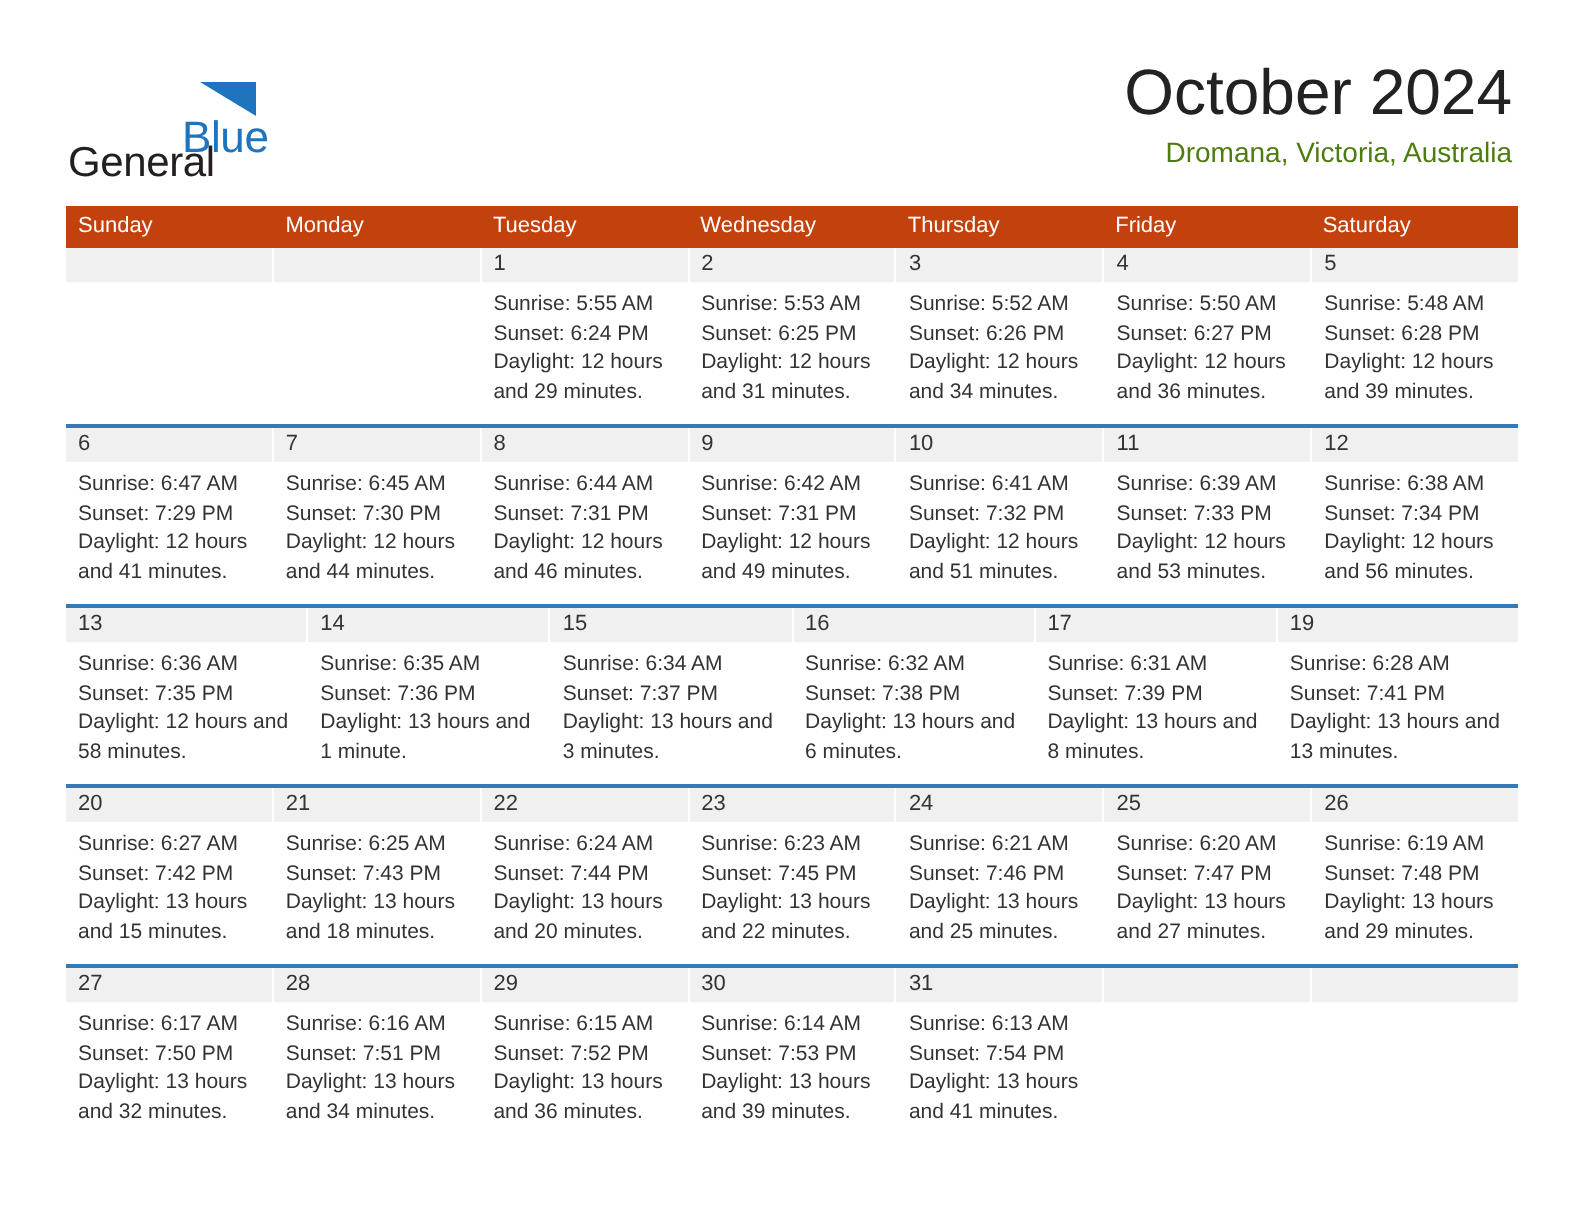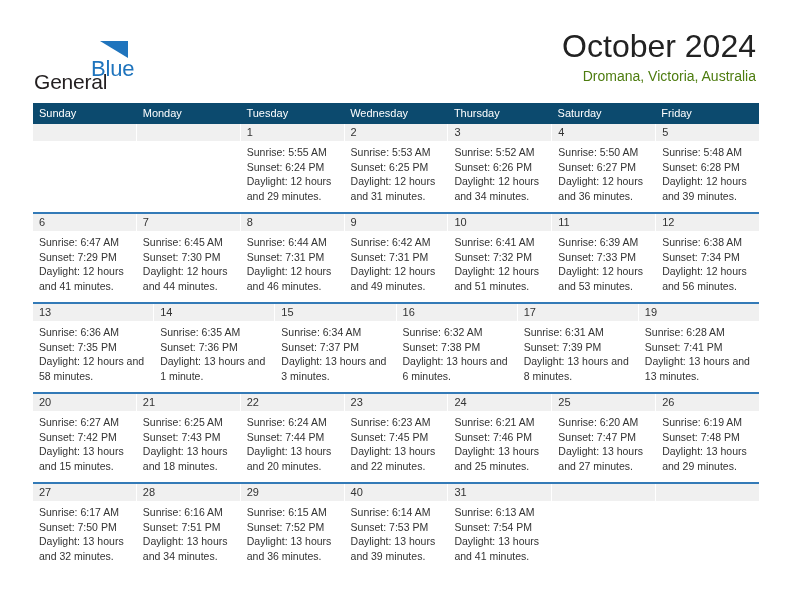--- a/index.html
+++ b/index.html
@@ -87,21 +87,21 @@
 
   
   .calendar {
     position: absolute;
     left: 33px;
     top: 103px;
     width: 726px;
   }
   .weekday-row {
     display: flex;
-    background: #0c4a6e;
+    background: #c2410c;
     height: 21px;
   }
   .weekday-cell {
     flex: 1 1 0;
     color: #ffffff;
     font-size: 11px;
     line-height: 21px;
     padding-left: 6px;
     box-sizing: border-box;
     white-space: nowrap;
@@ -171,22 +171,22 @@
   </div>
 
   <div class="calendar">
 
     <div class="weekday-row">
       <div class="weekday-cell">Sunday</div>
       <div class="weekday-cell">Monday</div>
       <div class="weekday-cell">Tuesday</div>
       <div class="weekday-cell">Wednesday</div>
       <div class="weekday-cell">Thursday</div>
+      <div class="weekday-cell">Friday</div>
       <div class="weekday-cell">Saturday</div>
-      <div class="weekday-cell">Friday</div>
     </div>
 
     <div class="week-row first">
       <div class="day-cell empty">
         <div class="day-number"></div>
         <div class="day-info">
           <div></div>
           <div></div>
           <div class="daylight-line"></div>
         </div>
@@ -429,21 +429,21 @@
       </div>
       <div class="day-cell">
         <div class="day-number">29</div>
         <div class="day-info">
           <div>Sunrise: 6:15 AM</div>
           <div>Sunset: 7:52 PM</div>
           <div class="daylight-line">Daylight: 13 hours and 36 minutes.</div>
         </div>
       </div>
       <div class="day-cell">
-        <div class="day-number">40</div>
+        <div class="day-number">30</div>
         <div class="day-info">
           <div>Sunrise: 6:14 AM</div>
           <div>Sunset: 7:53 PM</div>
           <div class="daylight-line">Daylight: 13 hours and 39 minutes.</div>
         </div>
       </div>
       <div class="day-cell">
         <div class="day-number">31</div>
         <div class="day-info">
           <div>Sunrise: 6:13 AM</div>

